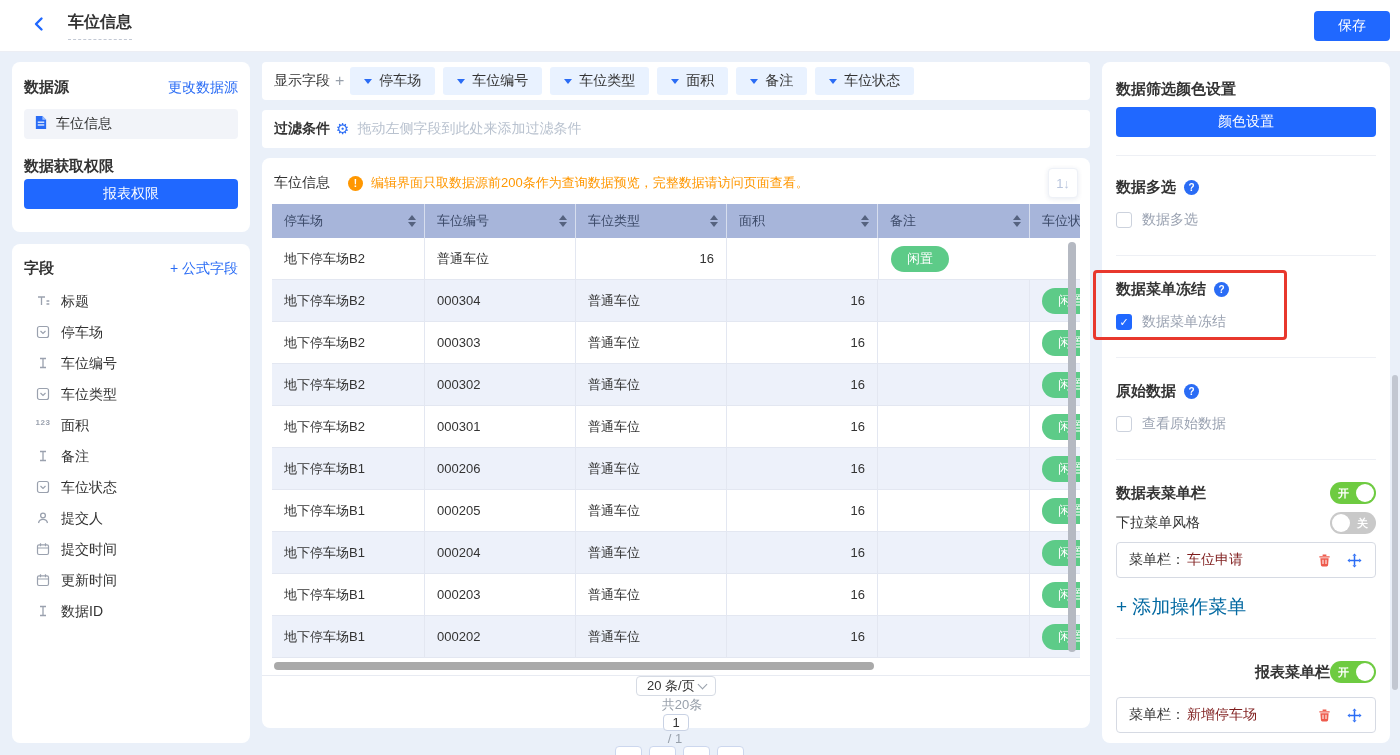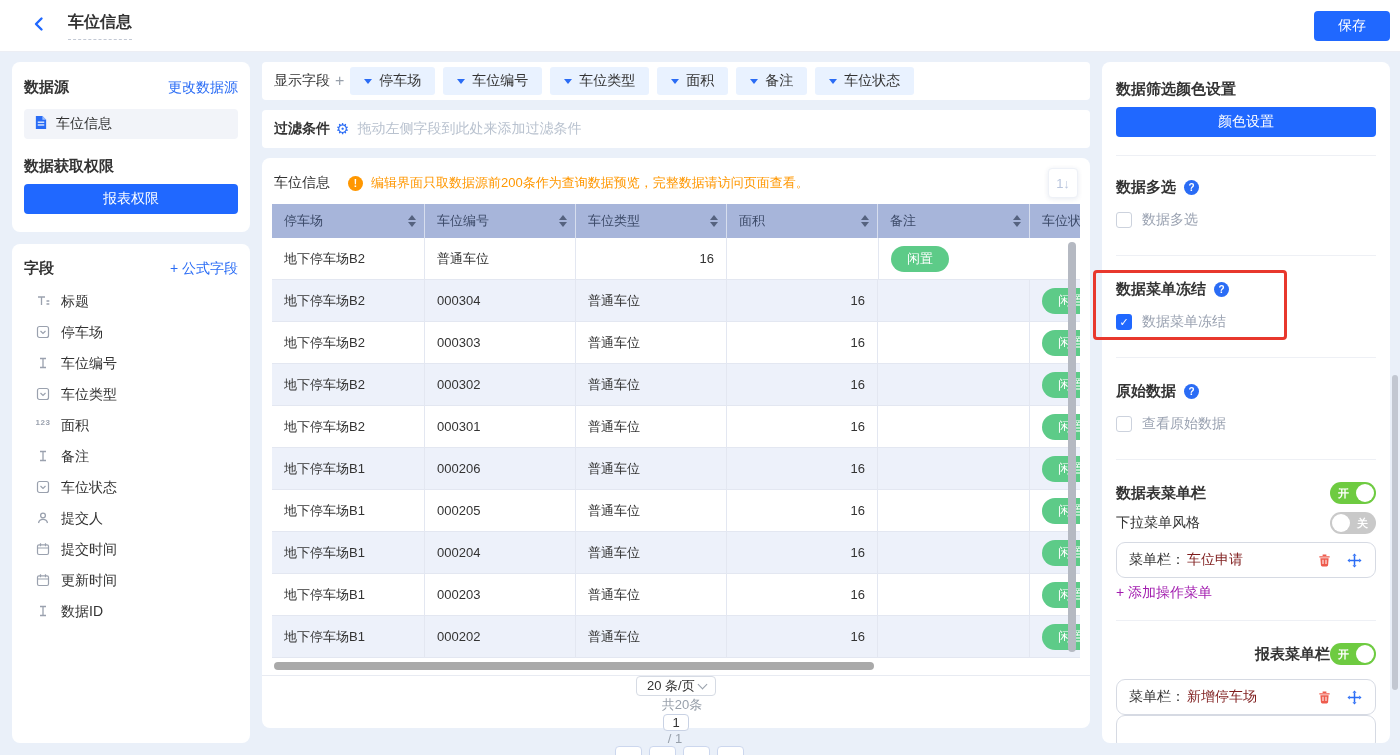--- a/index.html
+++ b/index.html
@@ -20,21 +20,21 @@
   .card{background:#fff;border-radius:8px;}
   .left-col{width:238px;flex:none;display:flex;flex-direction:column;gap:12px;}
   .center-col{width:828px;flex:none;display:flex;flex-direction:column;}
   .right-col{width:288px;flex:none;}
   
   .ds-card{height:170px;padding:16px 12px;}
   .row-between{display:flex;align-items:center;justify-content:space-between;}
   h3{font-size:15px;font-weight:700;}
   .link{color:#2a6cf5;font-size:14px;cursor:pointer;text-decoration:none;}
   .ds-item{background:#f2f4f9;border-radius:4px;height:30px;display:flex;align-items:center;gap:8px;padding:0 10px;margin:12px 0 18px;font-size:14px;}
-  .primary-btn{background:#2068ff;color:#fff;border:none;border-radius:4px;height:30px;width:100%;font-size:14px;margin-top:8px;cursor:pointer;}
+  .primary-btn{background:#2068ff;color:#fff;border:none;border-radius:4px;height:30px;width:100%;font-size:14px;margin-top:3px;cursor:pointer;}
   
   .fields-card{flex:1;padding:15px 12px;overflow:hidden;}
   .field-list{list-style:none;margin-top:8px;}
   .field-item{height:31px;display:flex;align-items:center;gap:9px;padding-left:10px;font-size:14px;cursor:pointer;}
   .f-icon{width:18px;height:16px;display:flex;align-items:flex-start;justify-content:center;color:#9aa1ae;flex:none;}
   .num-icon-txt{font-size:8px;font-weight:700;color:#9aa1ae;letter-spacing:.5px;}
   
   .bar{background:#fff;border-radius:4px;height:38px;display:flex;align-items:center;padding:0 12px;margin-bottom:10px;}
   .bar-label{font-size:14px;}
   .plus{color:#98a0ab;font-size:16px;margin:0 6px 0 5px;cursor:pointer;}
@@ -84,25 +84,25 @@
   .cb.unchecked{border:1px solid #ccd2dd;background:#fff;}
   .cb.checked{background:#2068ff;color:#fff;display:flex;align-items:center;justify-content:center;font-size:11px;font-weight:700;}
   .cb-label{font-size:14px;color:#9aa2b1;}
   .divider{border-top:1px solid #eef0f5;}
   .toggle{width:46px;height:22px;border-radius:11px;display:flex;align-items:center;justify-content:space-between;flex:none;cursor:pointer;}
   .toggle.on{background:#6ecb41;padding:0 2px 0 8px;}
   .toggle.off{background:#c9c9c9;padding:0 8px 0 2px;}
   .t-label{color:#fff;font-size:11px;font-weight:700;}
   .t-knob{width:18px;height:18px;border-radius:50%;background:#fff;flex:none;}
   .row-label{font-size:14px;color:#333;}
-  .menu-row{border:1px solid #d6dae3;border-radius:9px;height:36px;display:flex;align-items:center;padding:0 12px;font-size:14px;background:#fff;}
+  .menu-row{border:1px solid #d6dae3;border-radius:4px;height:36px;display:flex;align-items:center;padding:0 12px;margin-bottom:10px;font-size:14px;background:#fff;}
   .mr-prefix{color:#333;}
   .mr-value{color:#7f1d1d;flex:1;margin-left:2px;}
   .icon-btn{width:18px;height:18px;display:flex;align-items:center;justify-content:center;margin-left:12px;cursor:pointer;flex:none;}
-  .add-link{color:#a21caf;font-size:14px;display:inline-block;cursor:pointer;}
+  .add-link{color:#0369a1;font-size:19px;display:inline-block;cursor:pointer;}
   
   .red-box{position:absolute;left:1093px;top:270px;width:194px;height:70px;border:3px solid #e8382d;border-radius:4px;z-index:6;pointer-events:none;}
   .page-scrollbar{position:absolute;right:2px;top:375px;width:6px;height:315px;background:#c2c7d1;border-radius:3px;z-index:6;cursor:pointer;}
   .mt6{margin-top:6px;} .mt8{margin-top:8px;} .mt14{margin-top:14px;} .mt18{margin-top:18px;}
   .mt22{margin-top:22px;} .mt24{margin-top:24px;} .mt26{margin-top:26px;} .mb14{margin-bottom:14px;justify-content:flex-end;}
 </style>
 </head>
 <body>
 
 <div class="topbar">

